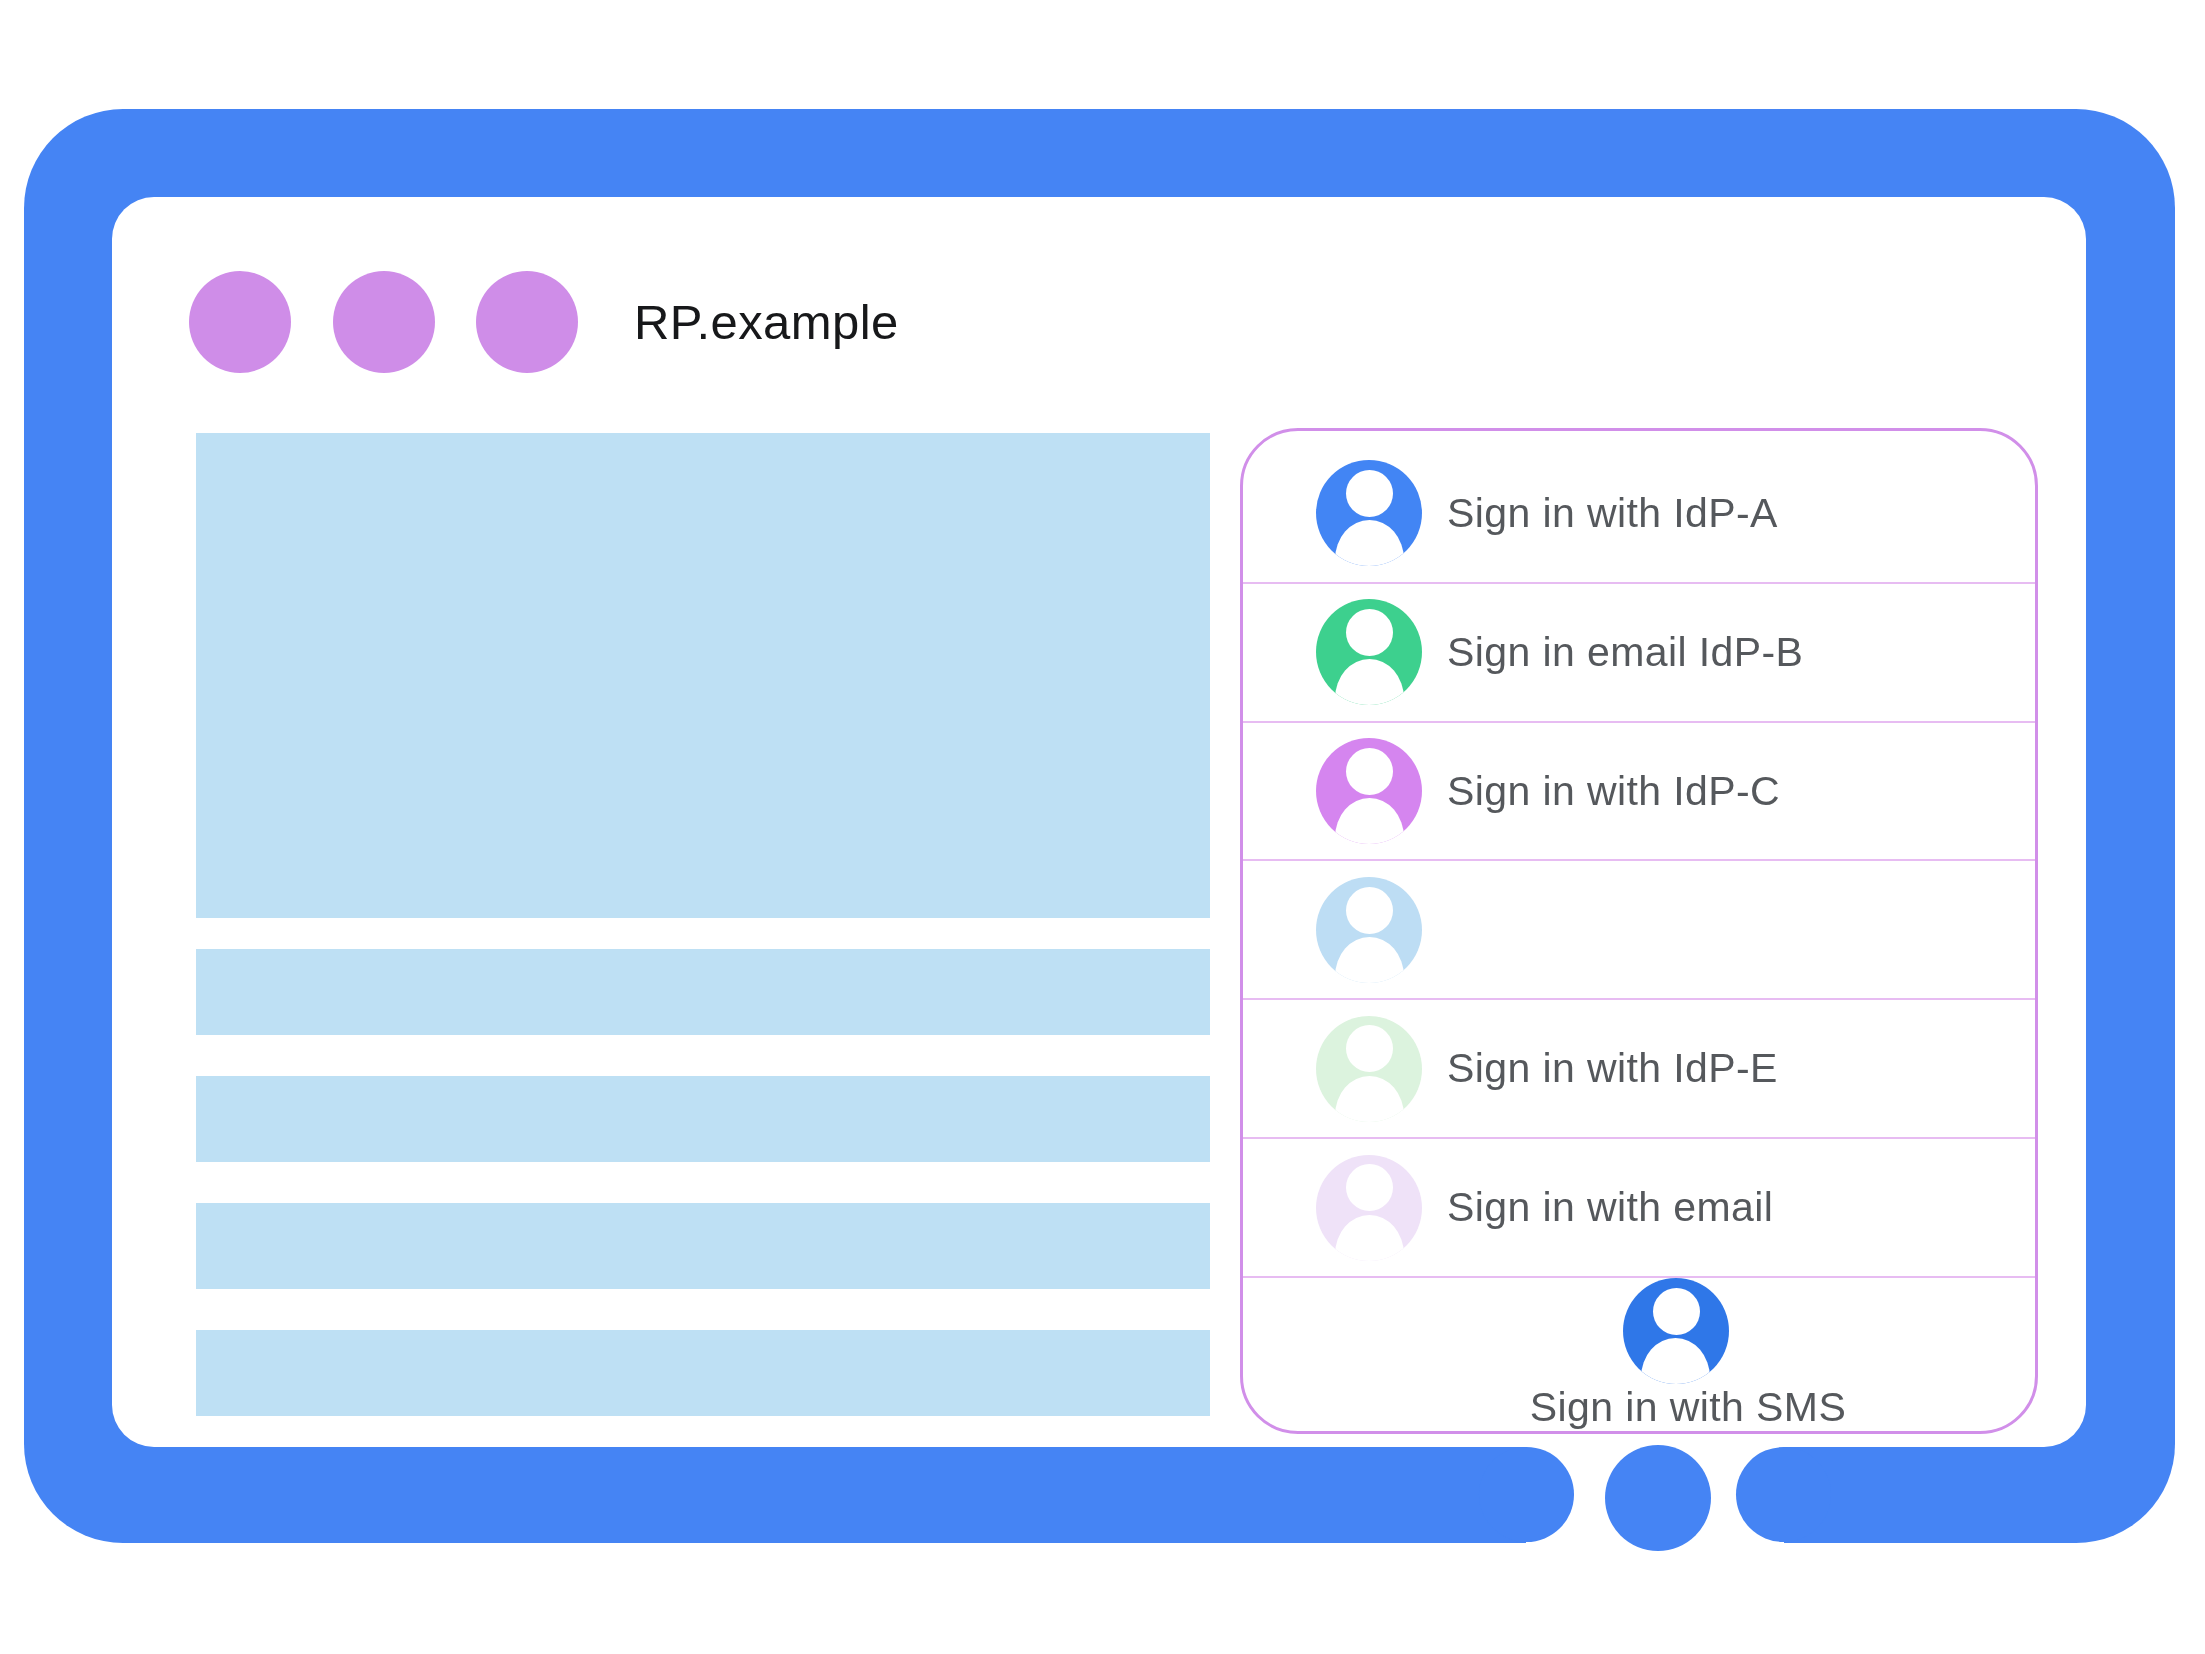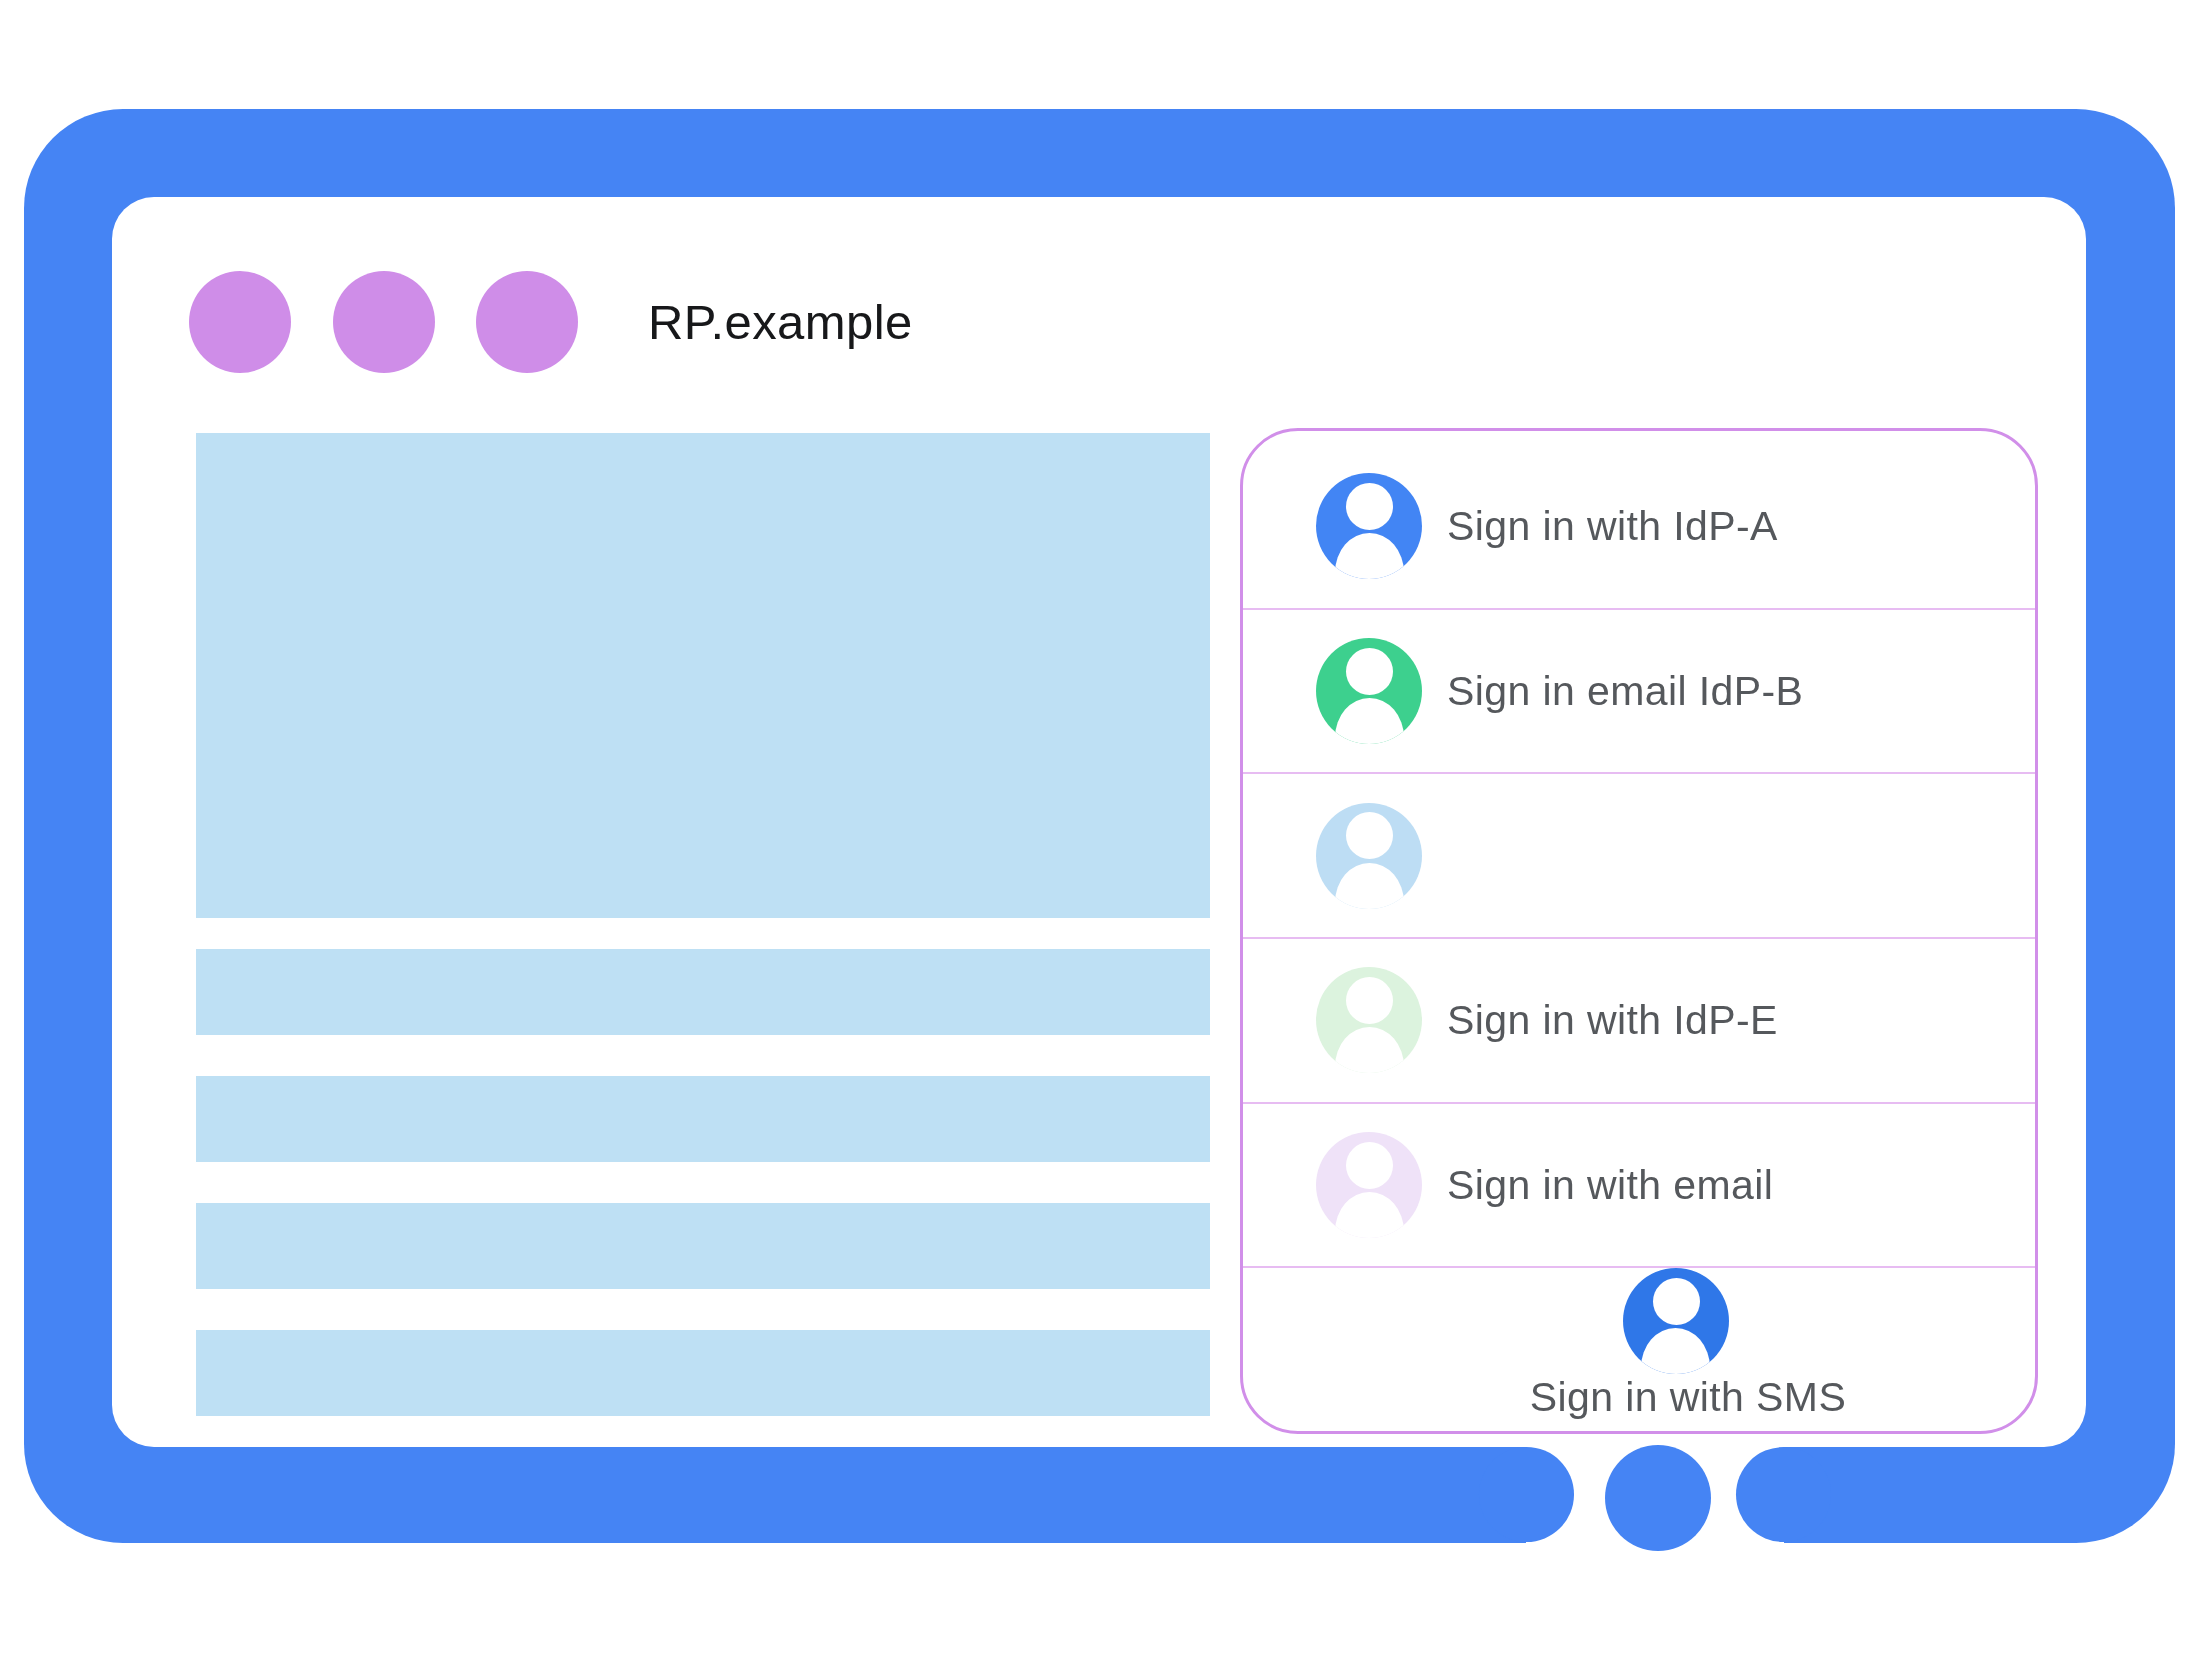--- a/index.html
+++ b/index.html
@@ -61,21 +61,21 @@
     top: 271px;
     width: 102px; height: 102px;
     border-radius: 50%;
     background: var(--dot-purple);
   }
   .dot-1 { left: 189px; }
   .dot-2 { left: 333px; }
   .dot-3 { left: 476px; }
   .site-title {
     position: absolute;
-    left: 648px; top: 271px;
+    left: 634px; top: 271px;
     height: 102px;
     line-height: 102px;
     font-size: 49px;
     letter-spacing: 0.4px;
     color: var(--title-text);
   }
 
   
   .ph {
     position: absolute;
@@ -184,20 +184,27 @@
   </div>
 
   <div class="signin-option">
     <span class="avatar" style="background: rgb(61, 208, 142);">
       <span class="head"></span>
       <span class="body"></span>
     </span>
     <span class="row-label">Sign in email IdP-B</span>
   </div>
 
+  <div class="signin-option">
+    <span class="avatar" style="background: rgb(213, 133, 239);">
+      <span class="head"></span>
+      <span class="body"></span>
+    </span>
+    <span class="row-label">Sign in with IdP-C</span>
+  </div>
 
   <div class="signin-option">
     <span class="avatar" style="background: rgb(189, 221, 244);">
       <span class="head"></span>
       <span class="body"></span>
     </span>
   </div>
 
   <div class="signin-option">
     <span class="avatar" style="background: rgb(220, 243, 222);">

